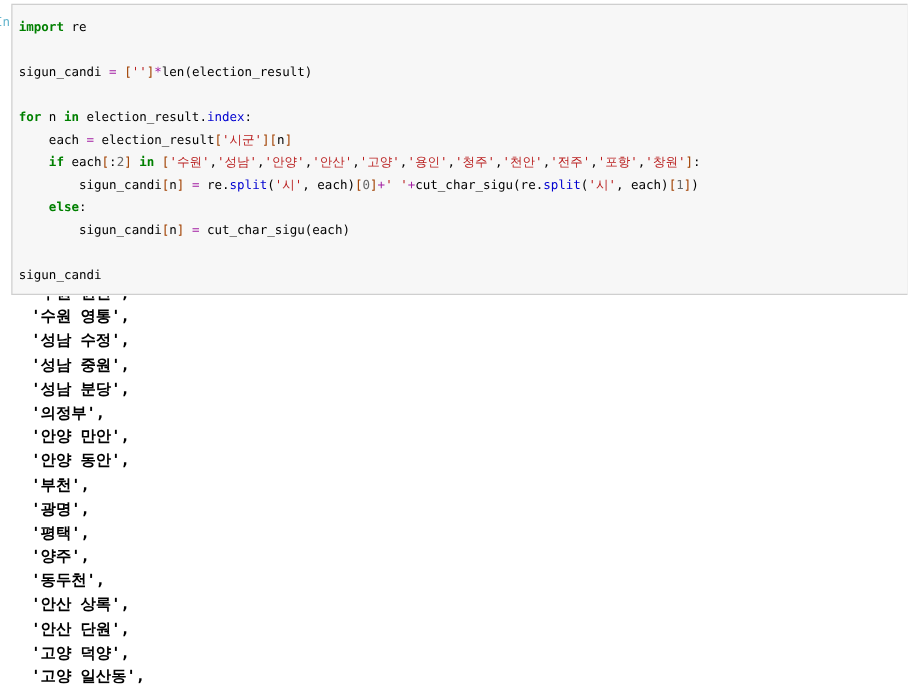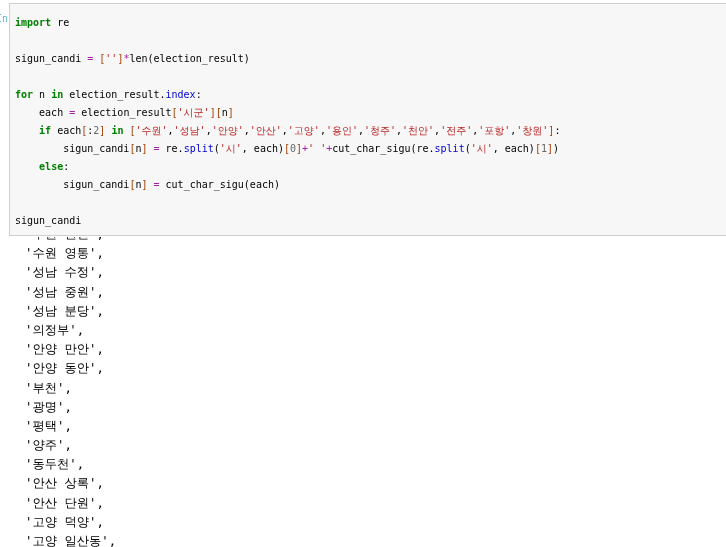--- a/index.html
+++ b/index.html
@@ -96,21 +96,21 @@
     top: -12px;
     margin: 0;
     padding: 0;
     font-family: "DejaVu Sans Mono", "Liberation Mono", monospace;
     font-size: 12.3px;
     line-height: 19.2px;
     white-space: pre;
     color: #000000;
     letter-spacing: 0px;
   }
-  .out-line { display: block; height: 19.2px; }
+  .out-line { display: block; height: 19.2px; font-weight: bold; }
 </style>
 </head>
 <body>
 
 <div class="notebook">
 
   <div class="cell-row">
 
     <div class="prompt">In [ ]:</div>
 

